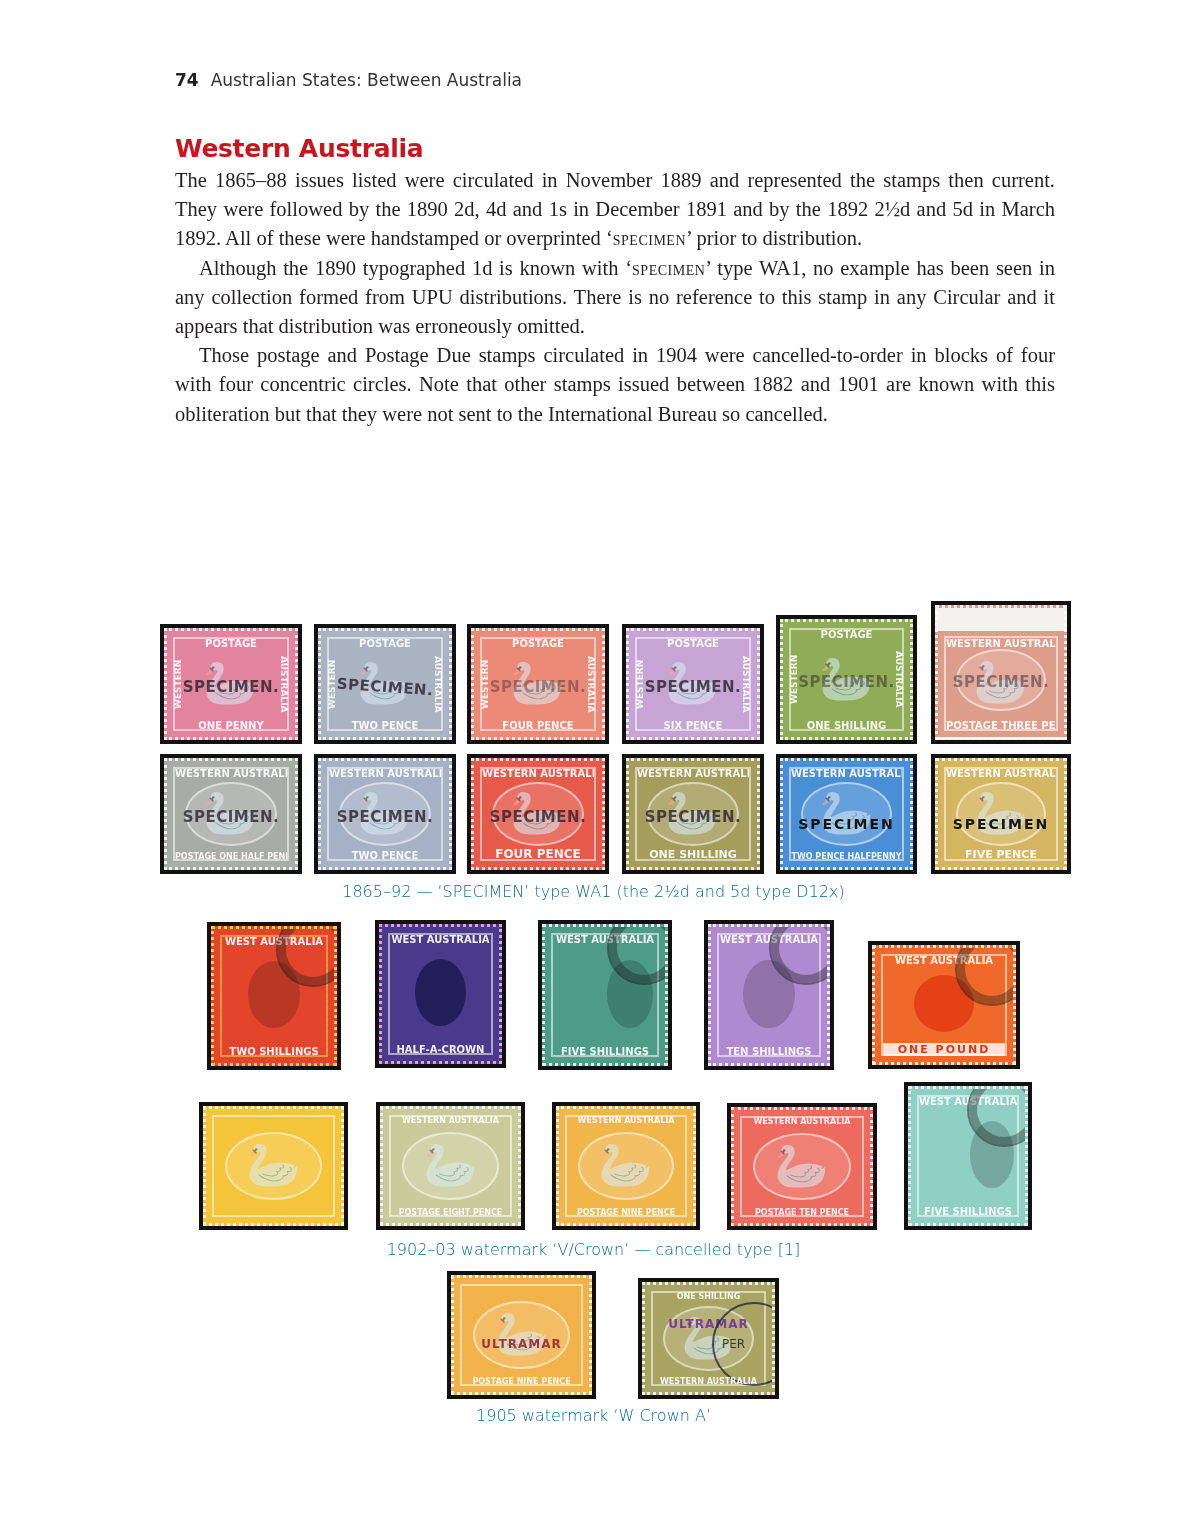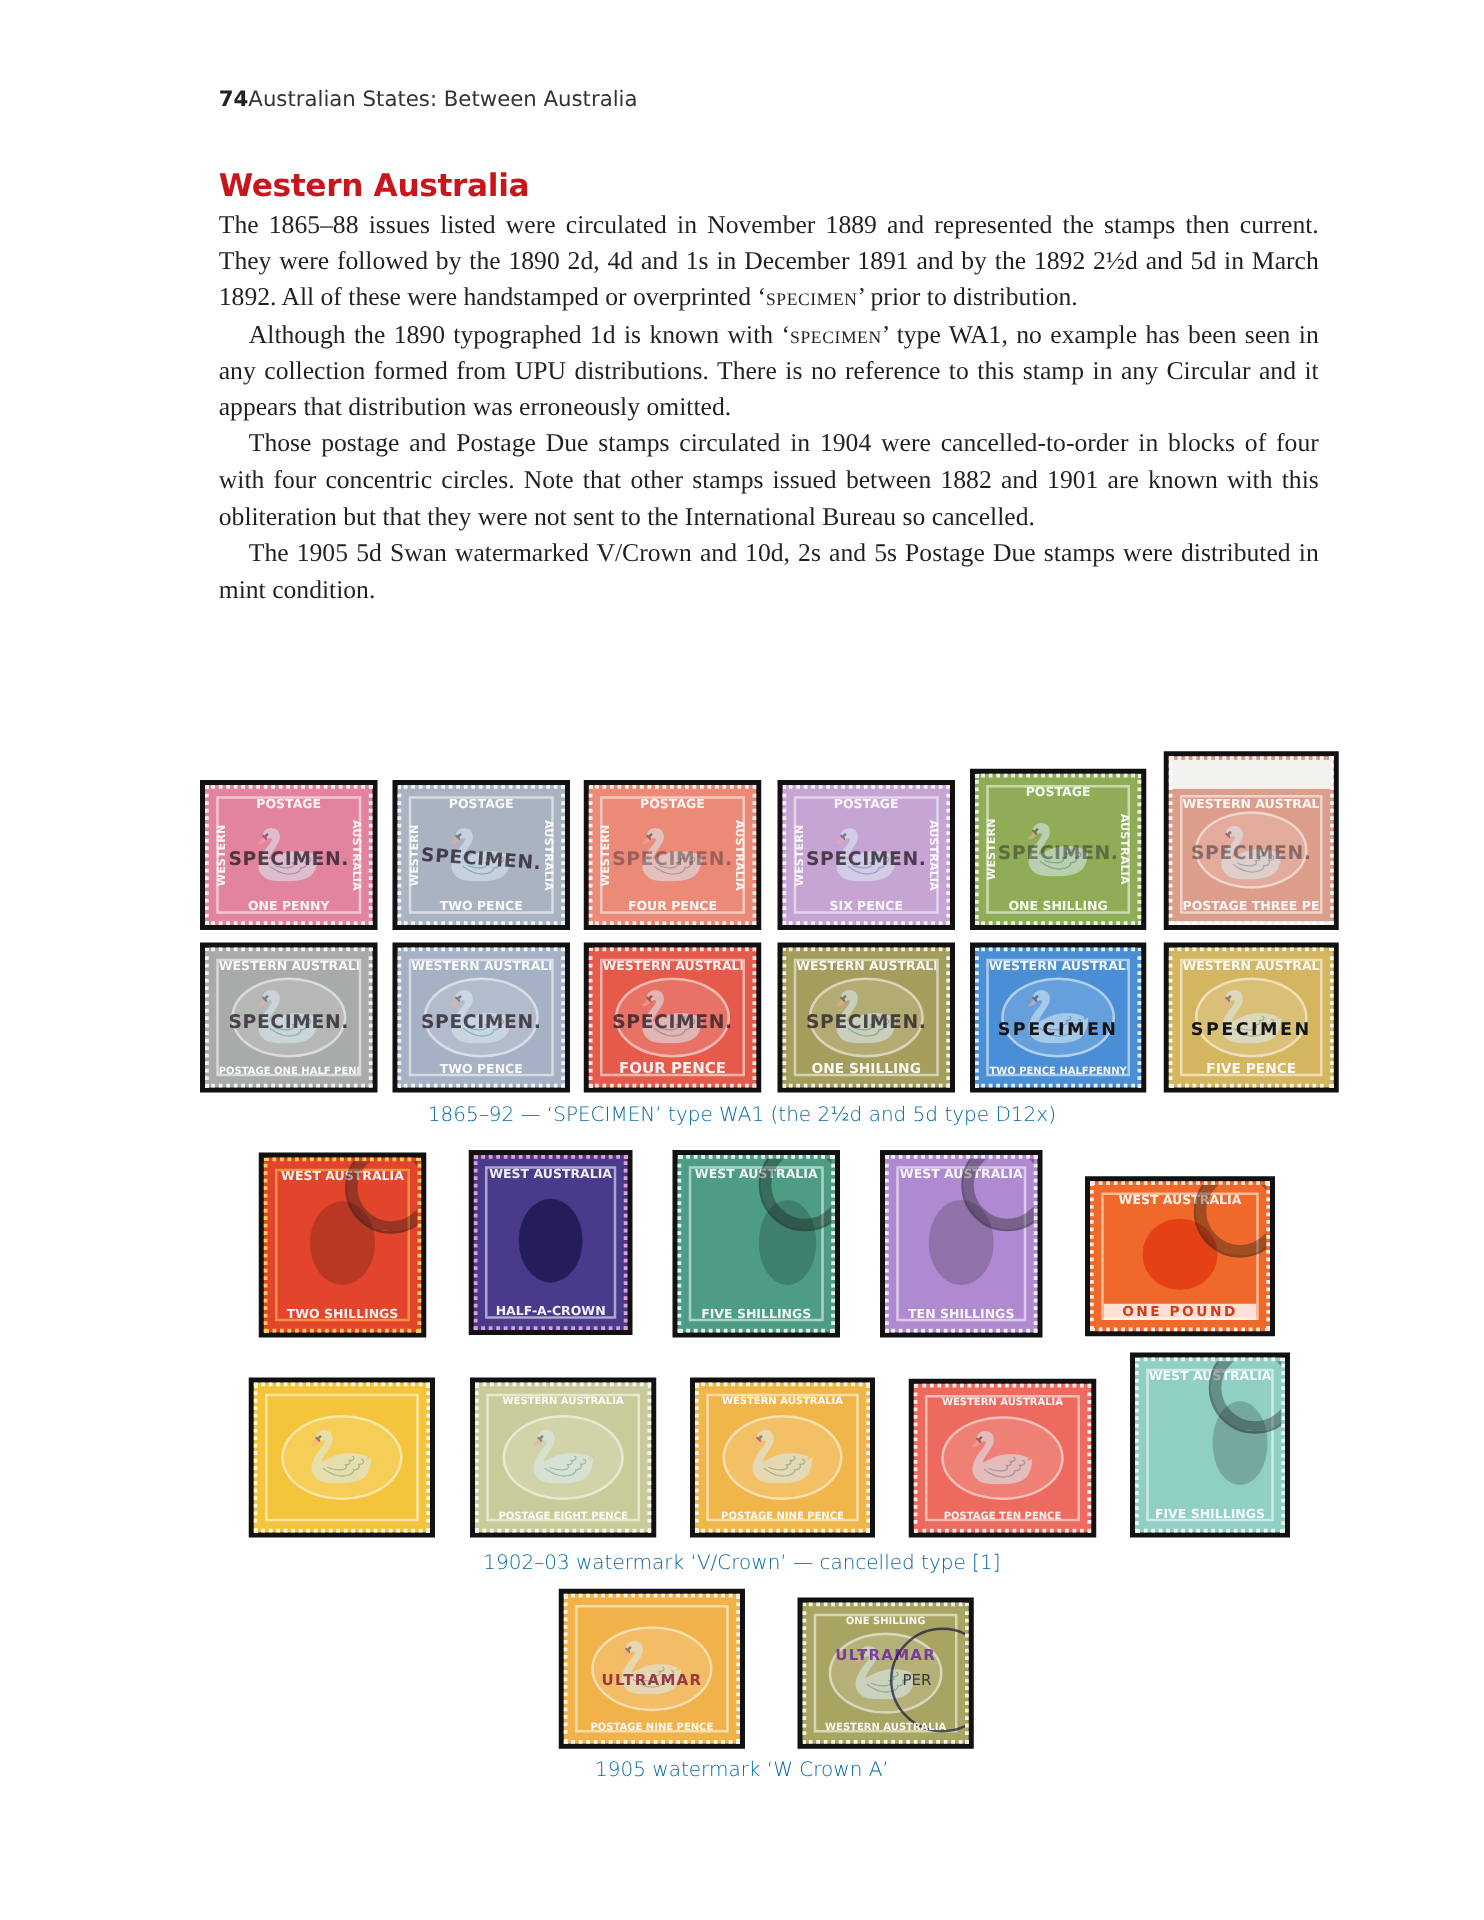--- a/index.html
+++ b/index.html
@@ -1,21 +1,21 @@
 <!DOCTYPE html>
 <html><head>
   <meta charset="utf-8">
   <style>
     html, body { margin: 0; padding: 0; background: #ffffff; }
     body { width: 1187px; height: 1536px; position: relative; overflow: hidden; }
     .running-head {
       position: absolute; left: 175px; top: 70px;
       font-family: "DejaVu Sans", sans-serif; font-size: 17px; color: #333;
     }
-    .running-head .pno { font-weight: bold; color: #222; }
+    .running-head .pno { font-weight: bold; margin-right: 12px; color: #222; }
     .section-title {
       position: absolute; left: 175px; top: 134px;
       font-family: "DejaVu Sans", sans-serif; font-weight: bold; font-size: 25px;
       color: #c8161d; letter-spacing: -0.3px;
     }
     .body-text {
       position: absolute; left: 175px; top: 166px; width: 880px;
       font-family: "Liberation Serif", serif; font-size: 20.5px; line-height: 29.2px;
       color: #231f20; text-align: justify;
     }
@@ -91,21 +91,20 @@
 <div class="running-head">
   <span class="pno">74</span><span>Australian States: Between Australia</span>
 </div>
 
 <div class="section-title">Western Australia</div>
 
 <div class="body-text">
   <p><span>The 1865–88 issues listed were circulated in November 1889 and represented the stamps then current. They were followed by the 1890 2d, 4d and 1s in December 1891 and by the 1892 2½d and 5d in March 1892. All of these were handstamped or overprinted ‘</span><span class="sc">specimen</span><span>’ prior to distribution.</span></p>
   <p class="indent"><span>Although the 1890 typographed 1d is known with ‘</span><span class="sc">specimen</span><span>’ type WA1, no example has been seen in any collection formed from UPU distributions. There is no reference to this stamp in any Circular and it appears that distribution was erroneously omitted.</span></p>
   <p class="indent">Those postage and Postage Due stamps circulated in 1904 were cancelled-to-order in blocks of four with four concentric circles. Note that other stamps issued between 1882 and 1901 are known with this obliteration but that they were not sent to the International Bureau so cancelled.</p>
-  <p class="indent">The 1905 5d Swan watermarked V/Crown and 10d, 2s and 5s Postage Due stamps were distributed in mint condition.</p>
 </div>
 
 <div class="stamp" style="left:160px;top:624px;width:142px;height:120px;">
   <div class="face" style="background:#e3849f">
     <div class="frame"></div>
     <div class="top-label">POSTAGE</div>
     <div class="side-label left">WESTERN</div>
     <div class="side-label right">AUSTRALIA</div>
     <div class="swan">🦢</div>
     <div class="overprint">SPECIMEN.</div>

